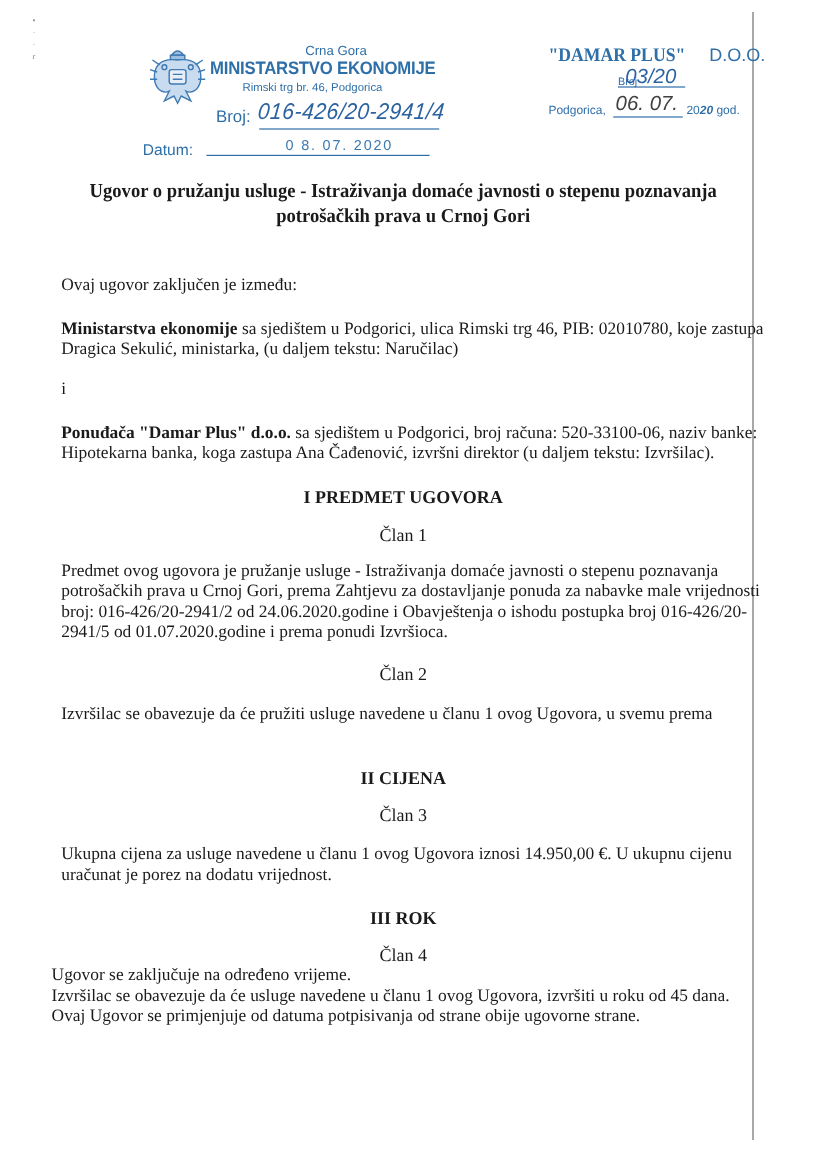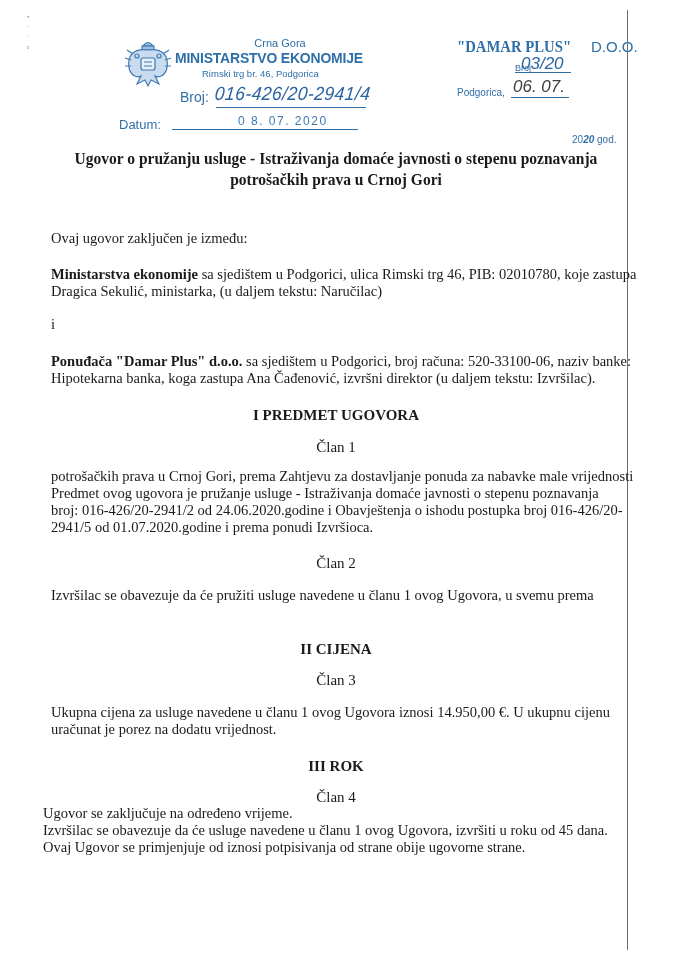--- a/index.html
+++ b/index.html
@@ -208,21 +208,20 @@
     height: 1px;
     background: #2f6fa8;
   }
   .company-year {
     position: absolute;
     left: 127px;
     top: 49px;
     font-family: "Liberation Sans", sans-serif;
     font-size: 10px;
     white-space: nowrap;
-    margin-top: 47px;
   }
   .company-year b {
     font-style: italic;
   }
   
   .doc-title {
     position: absolute;
     left: 45px;
     top: 148px;
     width: 582px;
@@ -328,22 +327,22 @@
 </div>
 
 <div class="para" style="top:353px;">
   <span class="line"><b>Ponuđača "Damar Plus" d.o.o.</b><span> sa sjedištem u Podgorici, broj računa: 520-33100-06, naziv banke:</span></span>
   <span class="line">Hipotekarna banka, koga zastupa Ana Čađenović, izvršni direktor (u daljem tekstu:  Izvršilac).</span>
 </div>
 
 <div class="center-heading bold" style="top:407px;">I  PREDMET UGOVORA</div>
 <div class="center-heading" style="top:439px;">Član 1</div>
 <div class="para" style="top:468px;">
+  <span class="line">Predmet ovog ugovora je pružanje usluge - Istraživanja domaće javnosti o stepenu poznavanja</span>
   <span class="line">potrošačkih prava u Crnoj Gori, prema Zahtjevu za dostavljanje ponuda za nabavke male vrijednosti</span>
-  <span class="line">Predmet ovog ugovora je pružanje usluge - Istraživanja domaće javnosti o stepenu poznavanja</span>
   <span class="line">broj: 016-426/20-2941/2  od 24.06.2020.godine i Obavještenja o ishodu postupka broj 016-426/20-</span>
   <span class="line">2941/5 od 01.07.2020.godine i prema ponudi Izvršioca.</span>
 </div>
 
 <div class="center-heading" style="top:555px;">Član 2</div>
 <div class="para" style="top:587px;">
   <span class="line">Izvršilac se obavezuje da će pružiti usluge navedene u članu 1 ovog Ugovora, u svemu prema</span>
 </div>
 
 <div class="center-heading bold" style="top:641px;">II  CIJENA</div>
@@ -351,14 +350,14 @@
 <div class="para" style="top:704px;">
   <span class="line">Ukupna cijena za usluge navedene u članu 1 ovog Ugovora iznosi 14.950,00 €. U ukupnu cijenu</span>
   <span class="line">uračunat je porez na dodatu vrijednost.</span>
 </div>
 
 <div class="center-heading bold" style="top:758px;">III ROK</div>
 <div class="center-heading" style="top:789px;">Član 4</div>
 <div class="para" style="top:805px; left:43px;">
   <span class="line">Ugovor se zaključuje na određeno vrijeme.</span>
   <span class="line">Izvršilac se obavezuje da će usluge navedene u članu 1 ovog Ugovora, izvršiti u roku od 45 dana.</span>
-  <span class="line">Ovaj Ugovor se primjenjuje od iznosi potpisivanja od strane obije ugovorne strane.</span>
+  <span class="line">Ovaj Ugovor se primjenjuje od datuma potpisivanja od strane obije ugovorne strane.</span>
 </div>
 
 </body></html>

